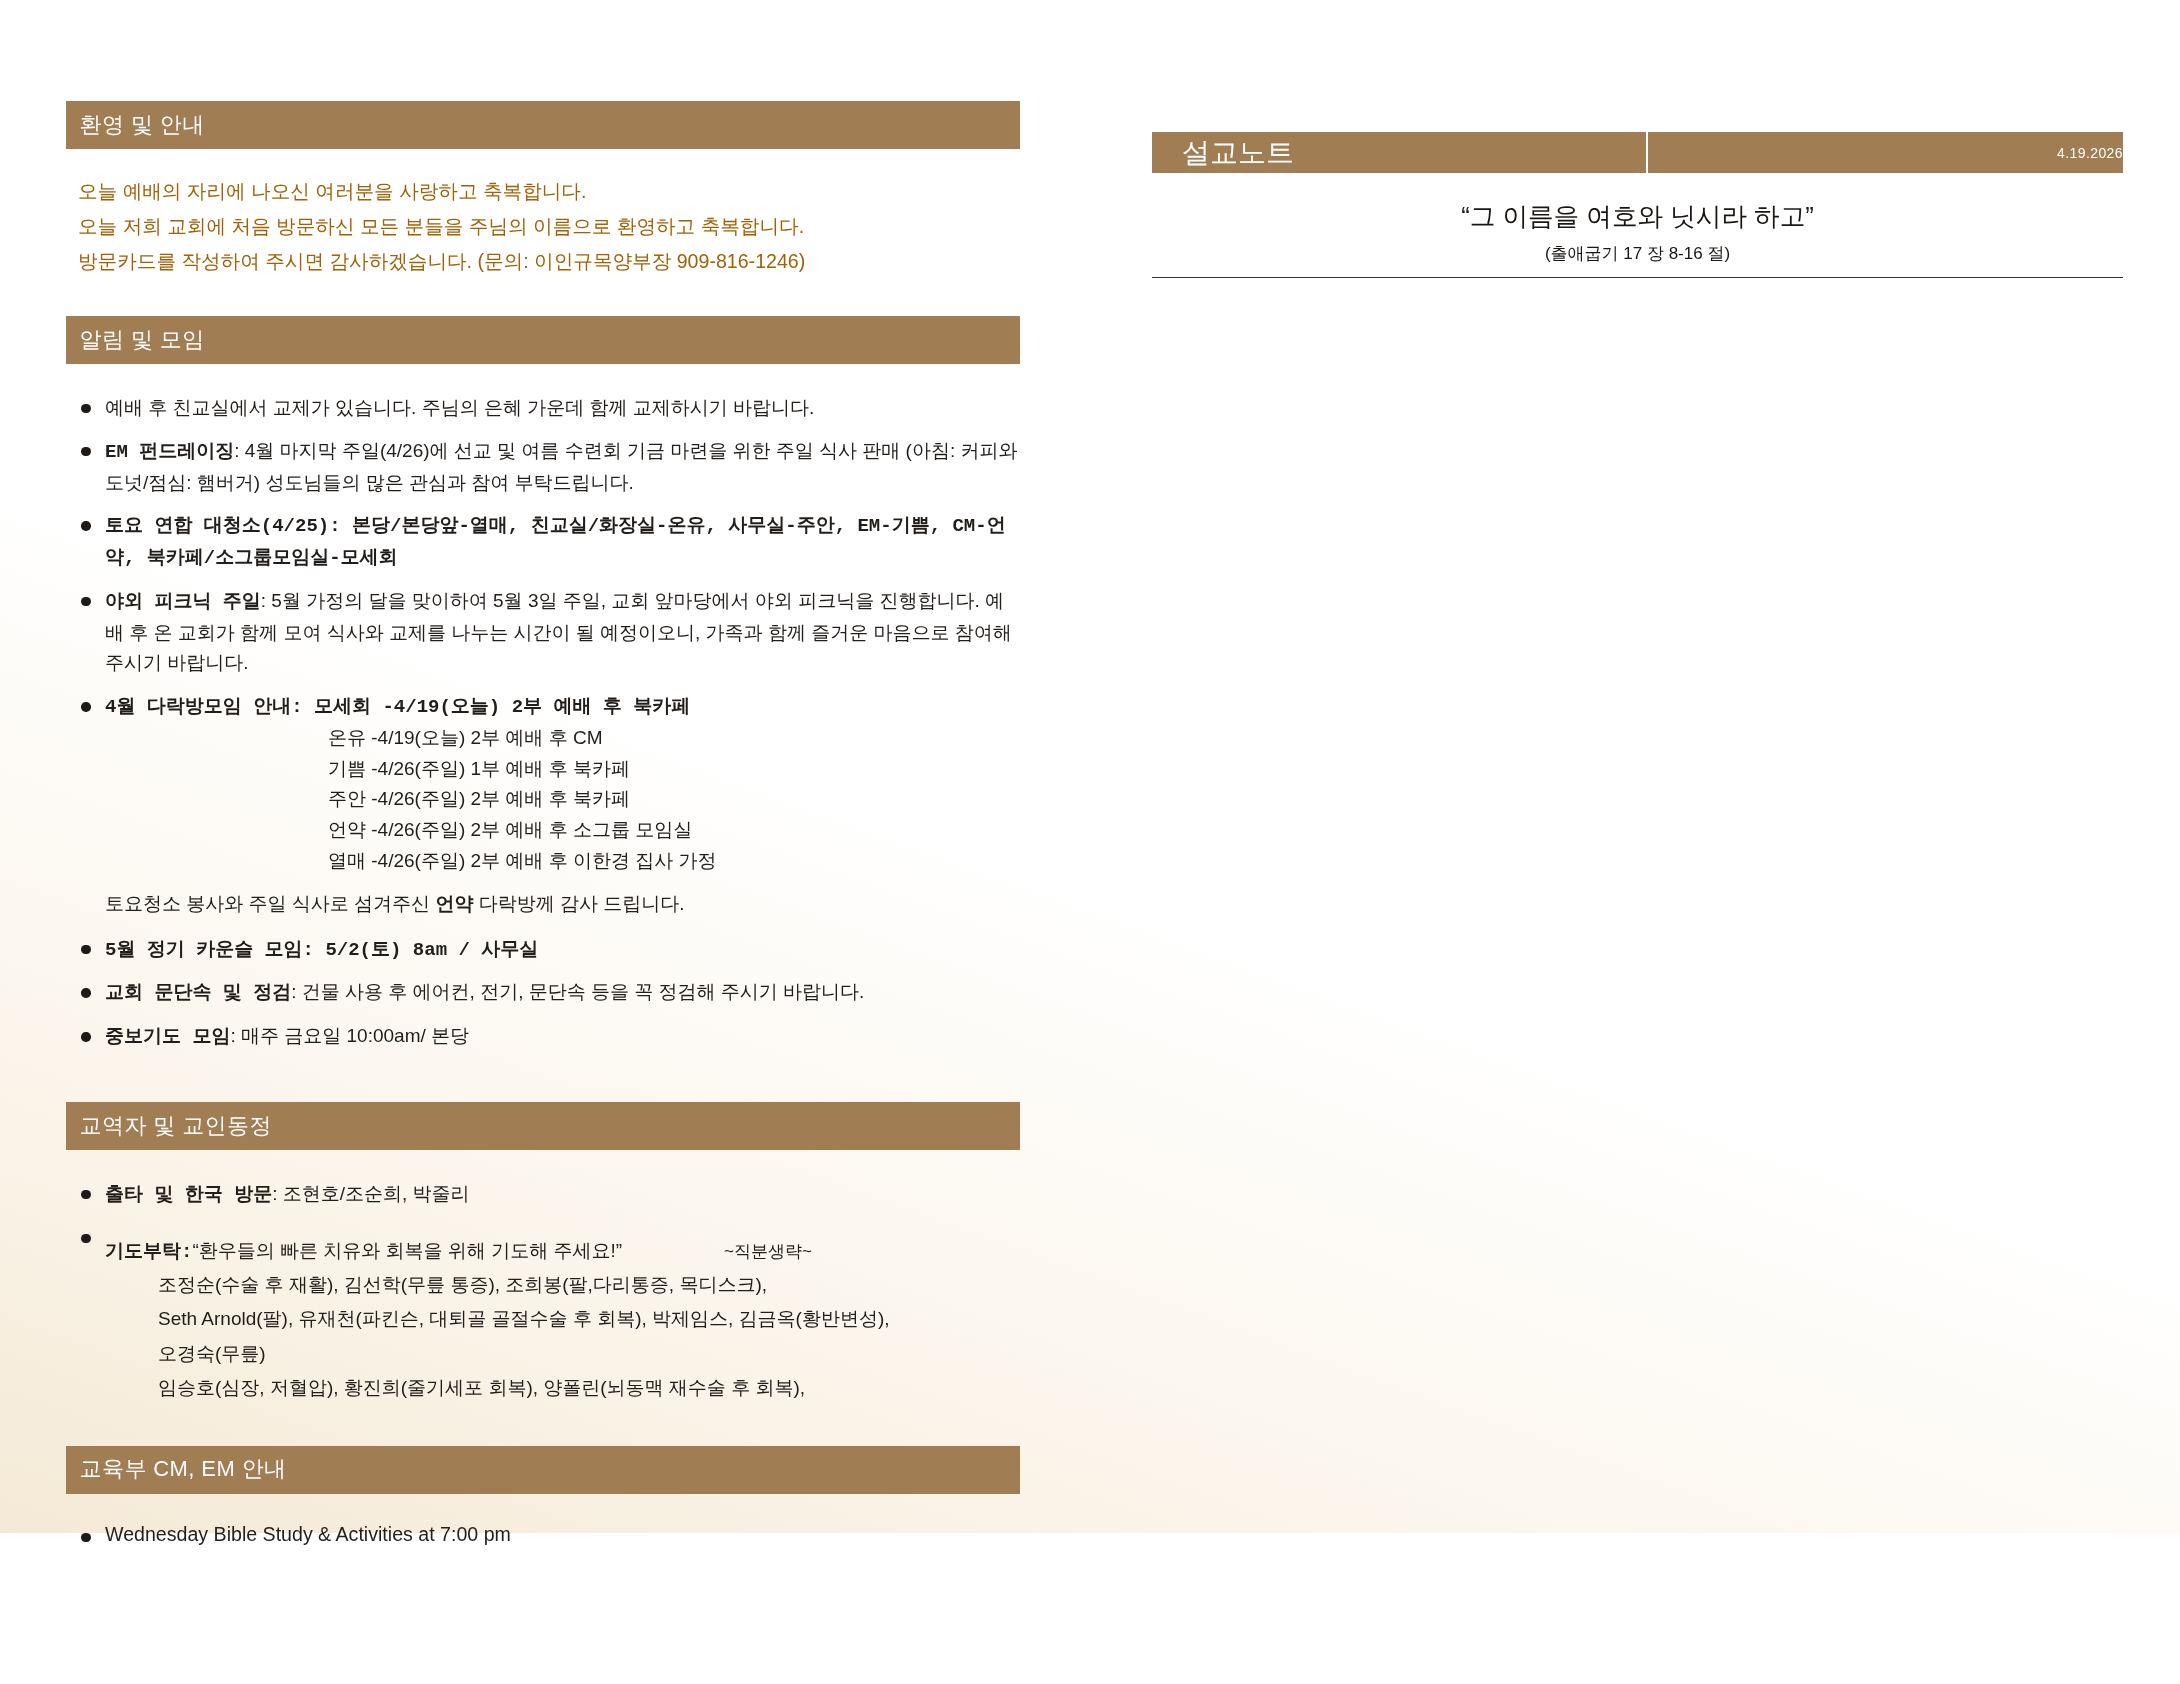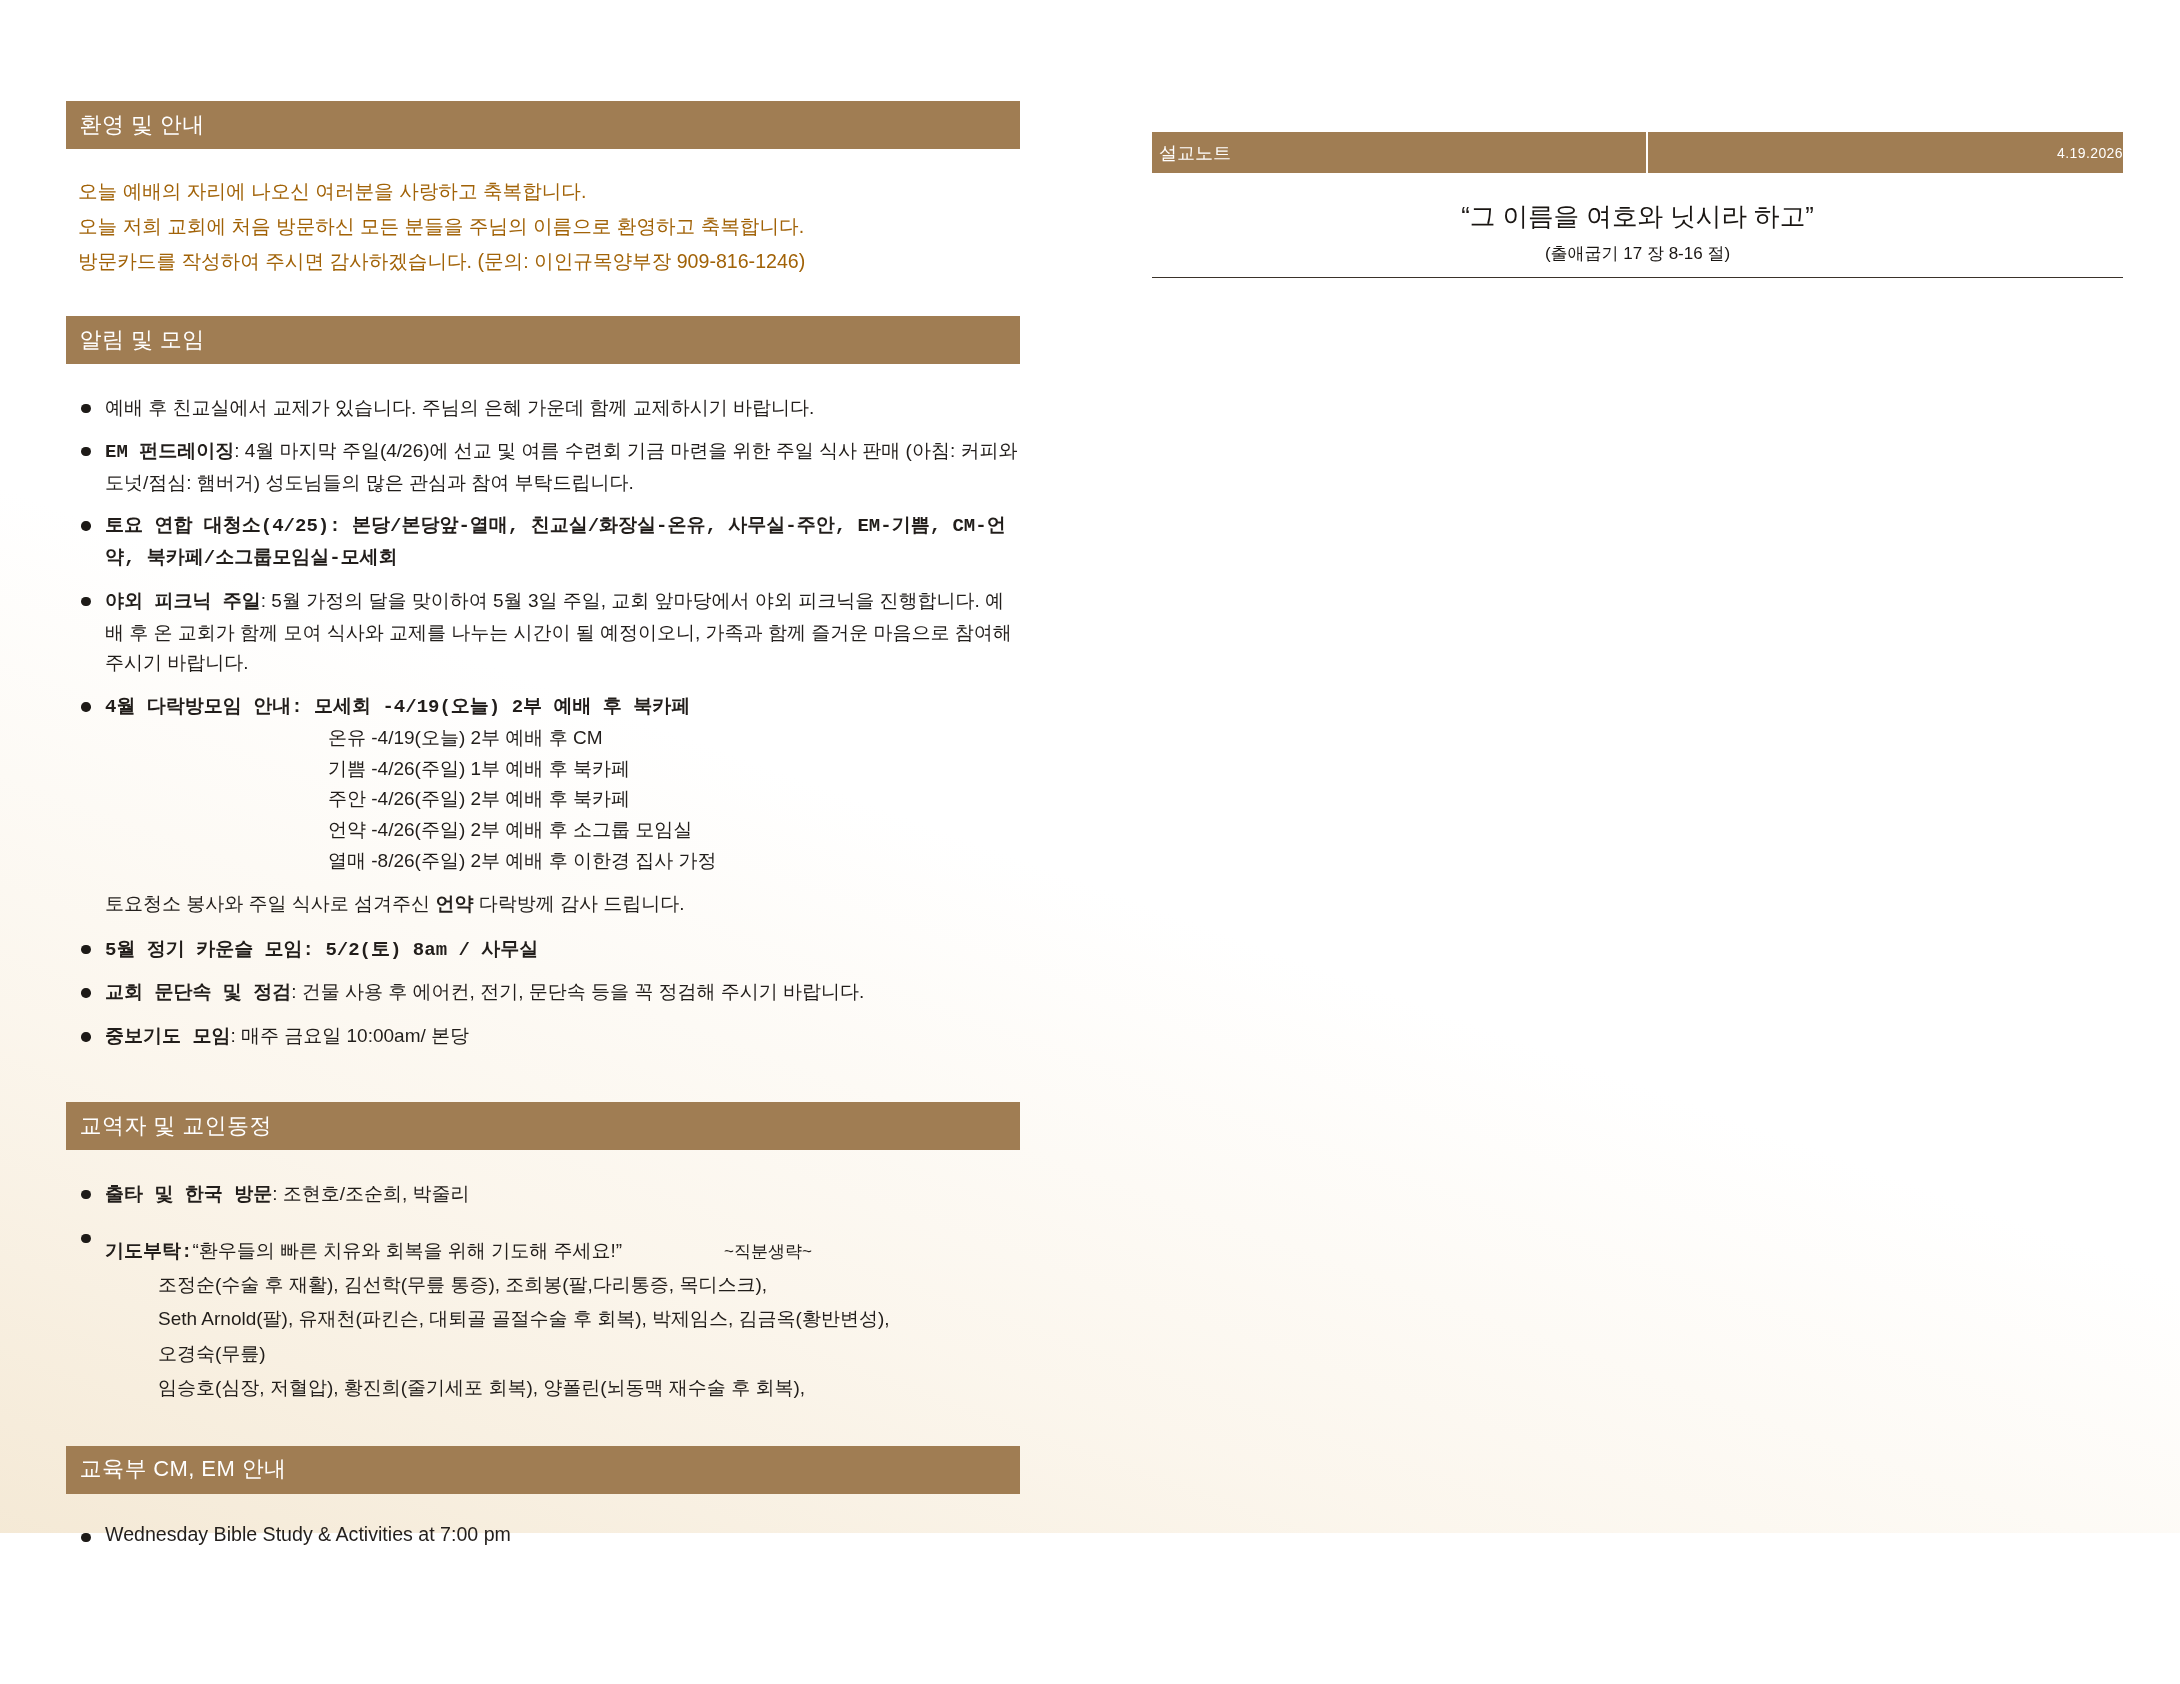--- a/index.html
+++ b/index.html
@@ -134,22 +134,22 @@
     position: relative;
     display: flex;
     width: 971px;
     background: #a07d53;
     color: #fff;
     height: 41px;
     align-items: center;
     box-sizing: border-box;
   }
   .sermon-bar .title {
-    font-size: 18px;
-    padding-left: 7px;
+    font-size: 28px;
+    padding-left: 30px;
     width: 494px;
   }
   .sermon-bar .date {
     font-size: 14px;
     text-align: right;
     flex: 1;
     padding-right: 0;
     letter-spacing: 0.4px;
   }
   .sermon-bar .divider {
@@ -210,21 +210,21 @@
       </li>
       <li>
         <span class="b">야외 피크닉 주일</span><span>: 5월 가정의 달을 맞이하여 5월 3일 주일, 교회 앞마당에서 야외 피크닉을 진행합니다. 예배 후 온 교회가 함께 모여 식사와 교제를 나누는 시간이 될 예정이오니, 가족과 함께 즐거운 마음으로 참여해 주시기 바랍니다.</span>
       </li>
       <li>
         <span class="b">4월 다락방모임 안내</span><span class="b sub-first">: 모세회 -4/19(오늘) 2부 예배 후 북카페</span>
         <div class="sub-list">온유 -4/19(오늘) 2부 예배 후 CM</div>
         <div class="sub-list">기쁨 -4/26(주일) 1부 예배 후 북카페</div>
         <div class="sub-list">주안 -4/26(주일) 2부 예배 후 북카페</div>
         <div class="sub-list">언약 -4/26(주일) 2부 예배 후 소그룹 모임실</div>
-        <div class="sub-list">열매 -8/26(주일) 2부 예배 후 이한경 집사 가정</div>
+        <div class="sub-list">열매 -4/26(주일) 2부 예배 후 이한경 집사 가정</div>
       </li>
     </ul>
 
     <div class="indent-note">
       <span>토요청소 봉사와 주일 식사로 섬겨주신 </span><span class="b">언약</span><span> 다락방께 감사 드립니다.</span>
     </div>
 
     <ul class="notice" style="margin-top:0">
       <li>
         <span class="b">5월 정기 카운슬 모임: 5/2(토) 8am / 사무실</span>

